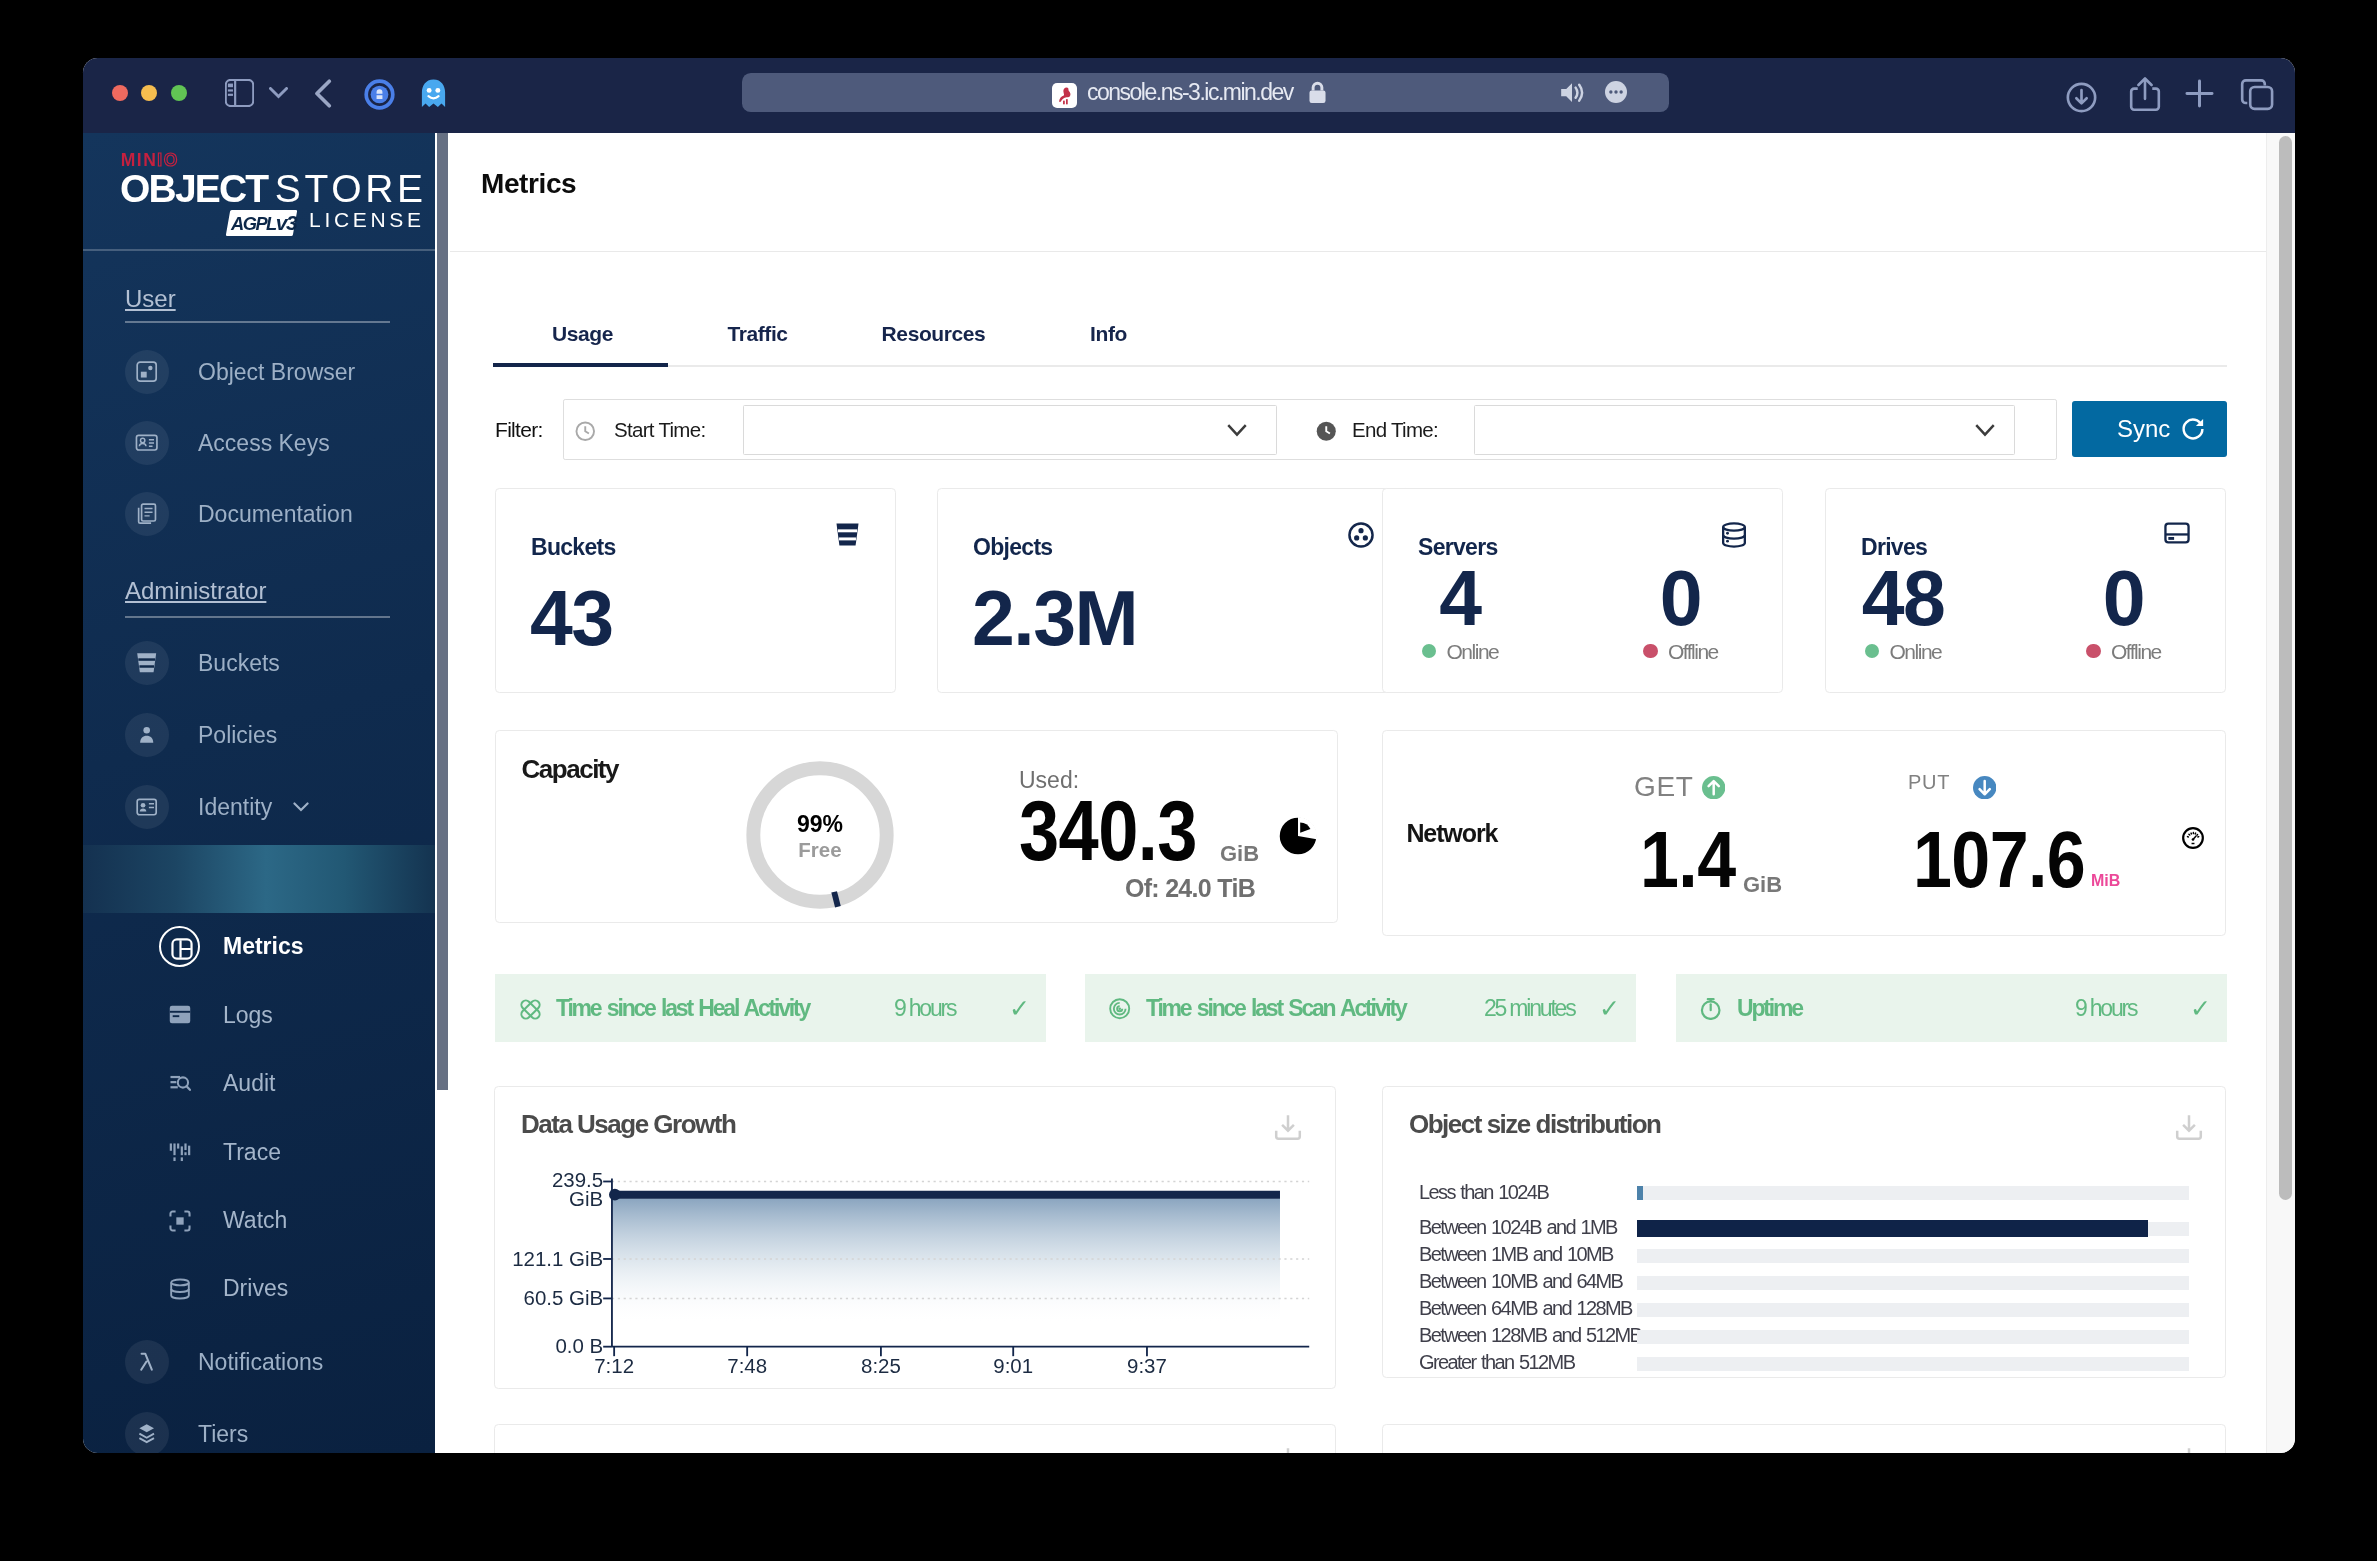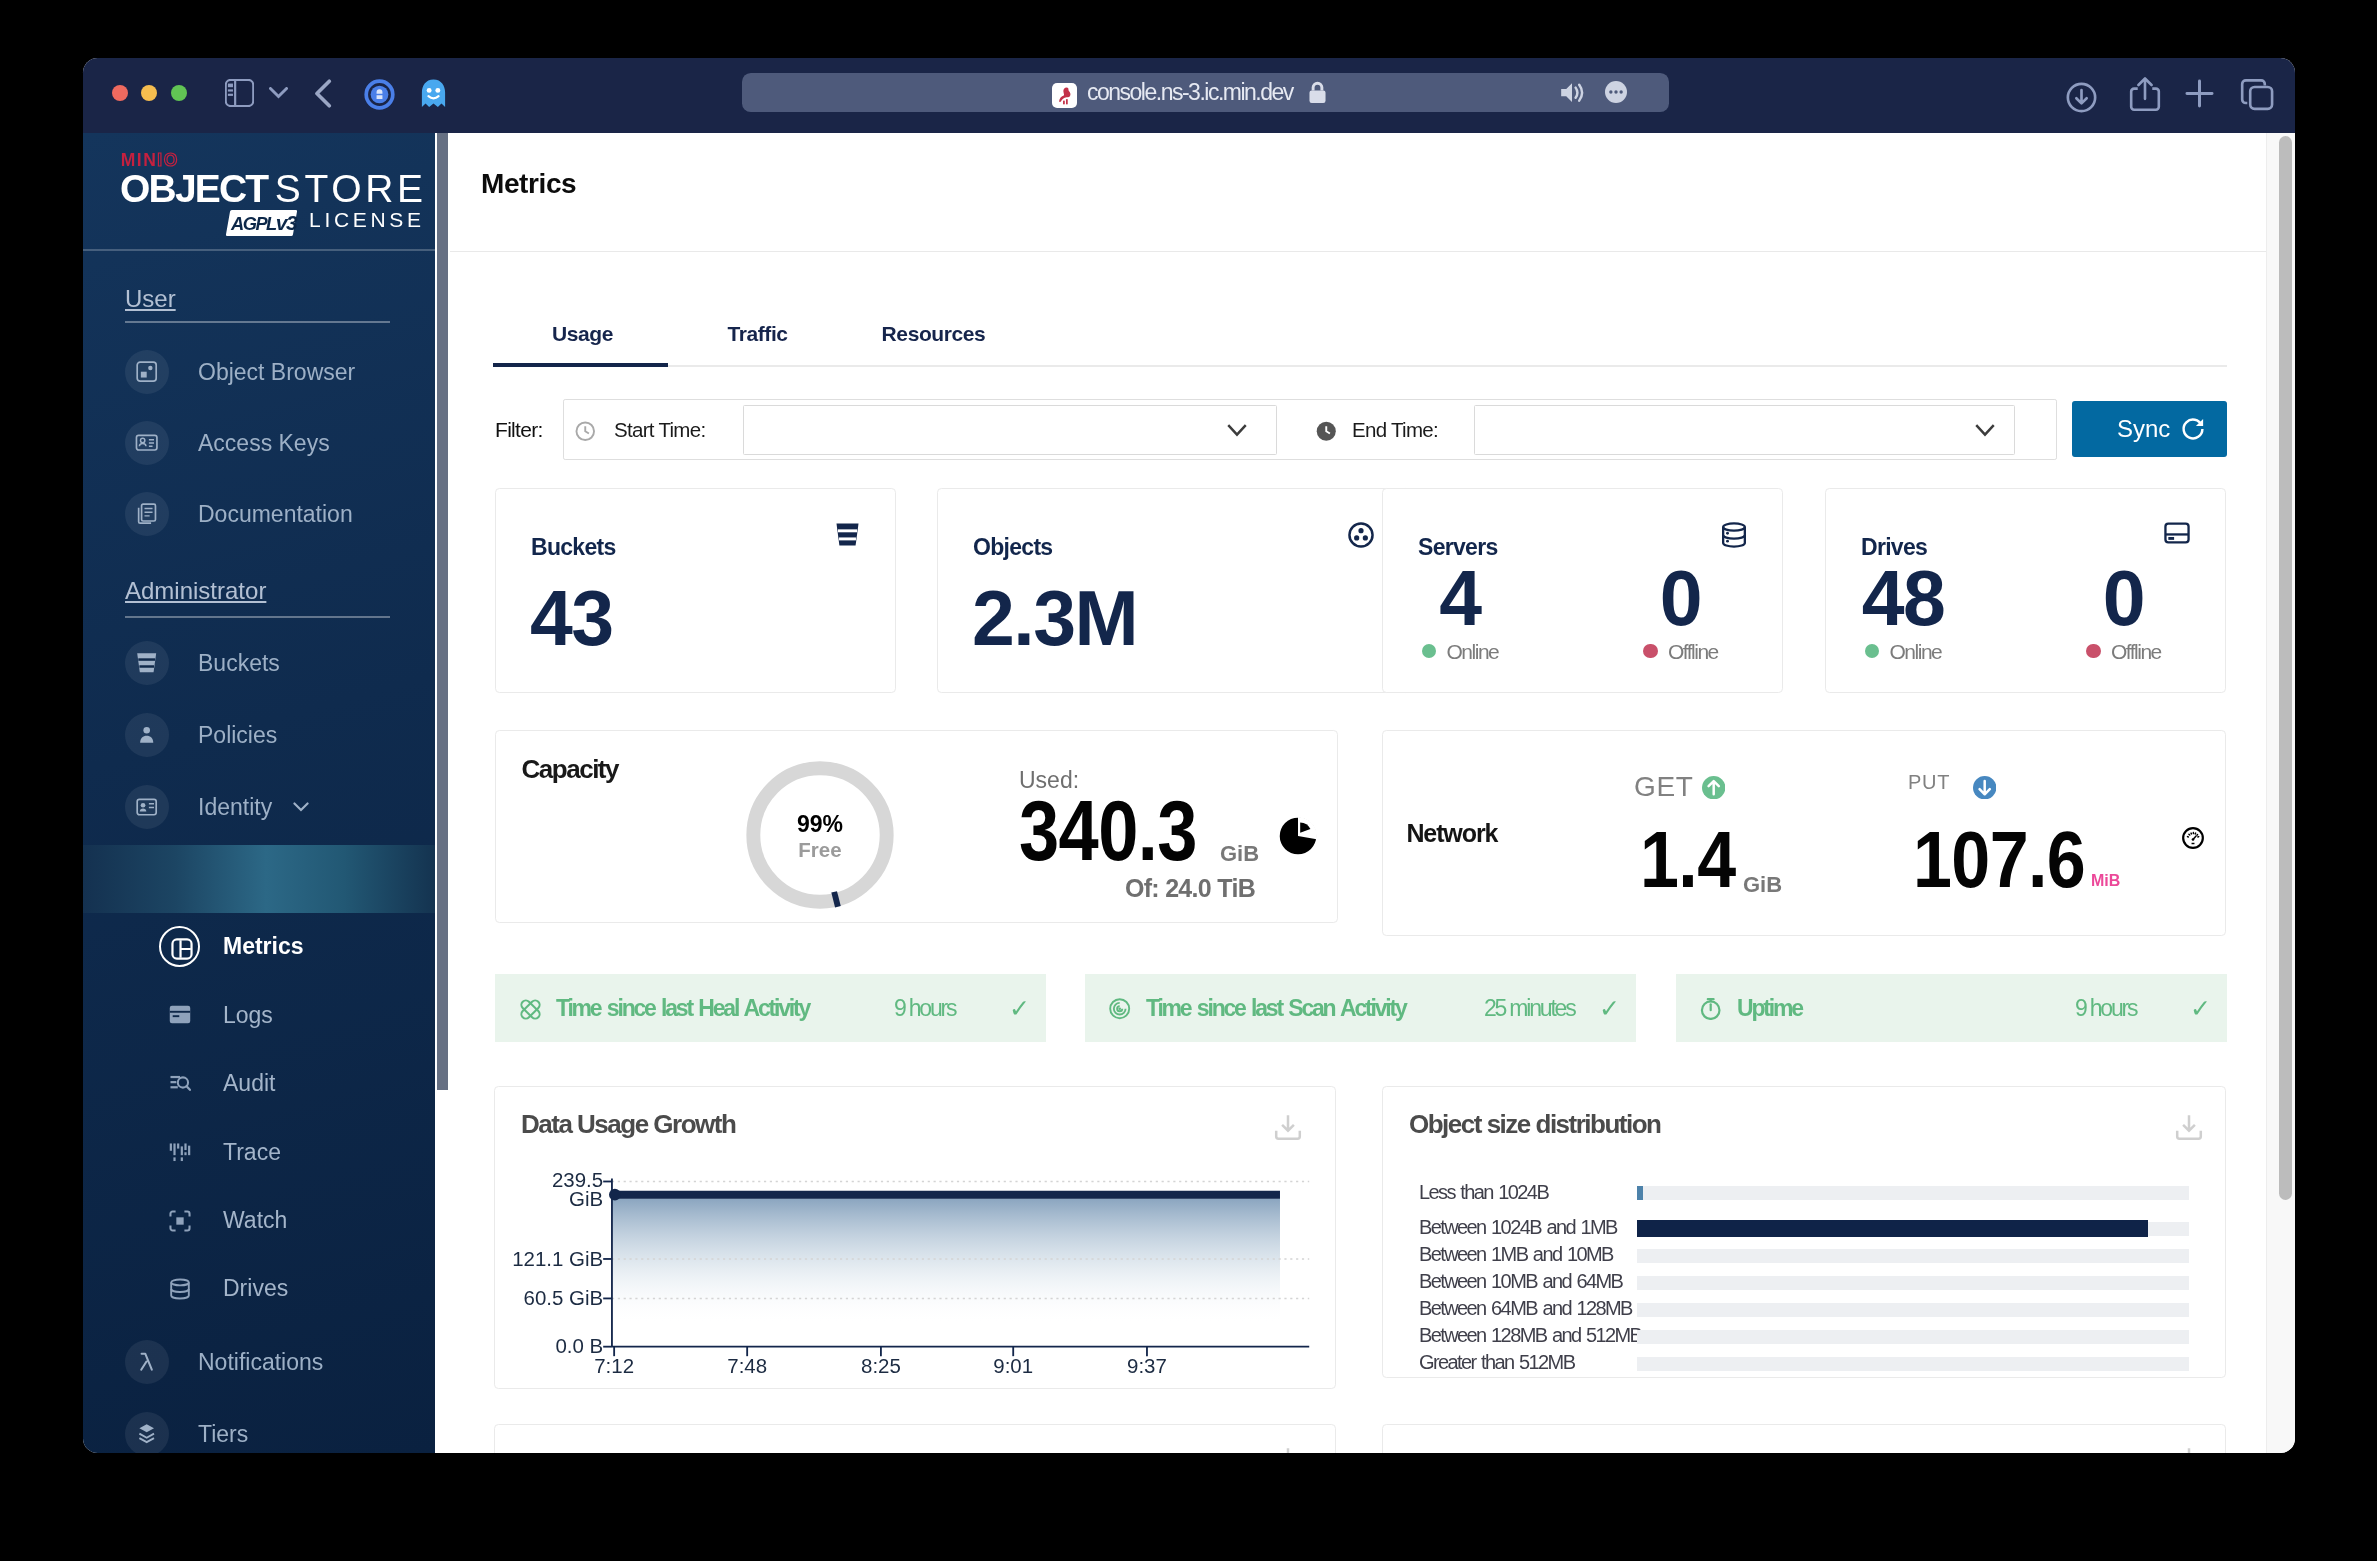--- a/index.html
+++ b/index.html
@@ -294,20 +294,21 @@
       <div id="sidethumb"></div>
     </div>
 
   <div id="main">
     <div id="header">
         <div id="htitle">Metrics</div>
       </div>
     <div class="tab" style="left:45px">Usage</div>
     <div class="tab" style="left:220px">Traffic</div>
     <div class="tab" style="left:396px">Resources</div>
+    <div class="tab" style="left:571px">Info</div>
     <div id="tabline"></div>
     <div id="tabul"></div>
 
     <div id="filterlabel">Filter:</div>
     <div id="filterbox">
       <svg style="position:absolute;left:11px;top:20.5px" width="20.5" height="20.5" viewBox="0 0 28 28">
           <circle cx="14" cy="14" r="12" fill="none" stroke="#a9a9a9" stroke-width="2.6"></circle>
           <path d="M14 7 v7 l5 3" fill="none" stroke="#a9a9a9" stroke-width="2.6"></path>
         </svg>
       <div class="flabel" style="left:50px">Start Time:</div>

